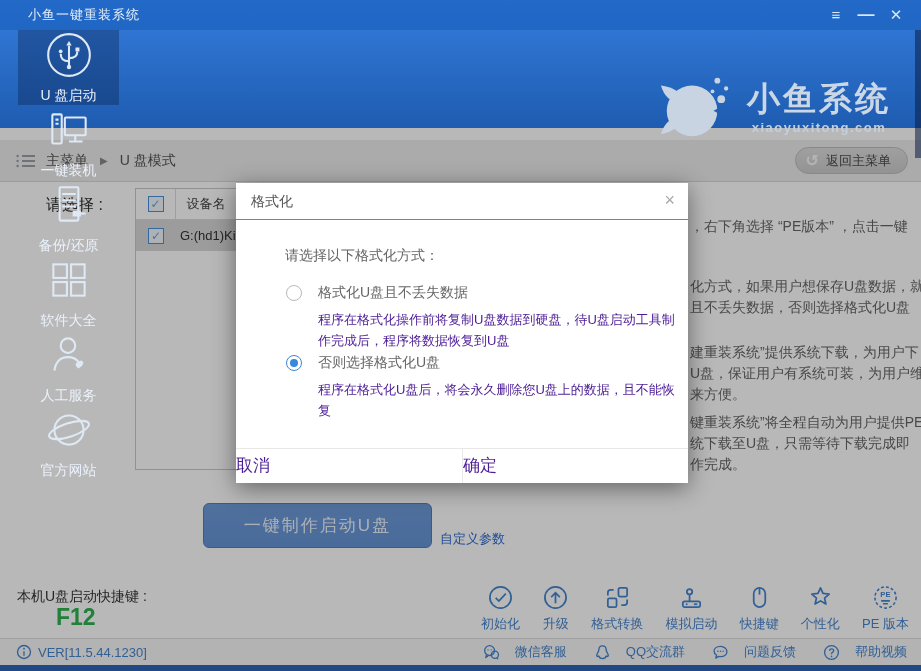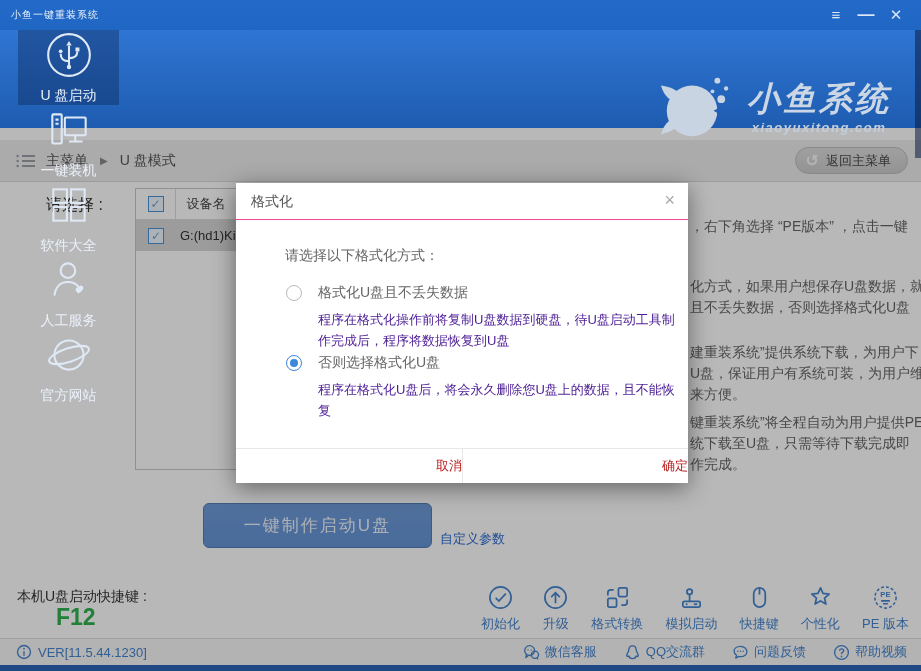--- a/index.html
+++ b/index.html
@@ -3,37 +3,37 @@
 <meta charset="utf-8">
 <style>
   * { margin:0; padding:0; box-sizing:border-box; }
   body { font-family:"Liberation Sans","DejaVu Sans",sans-serif; background:#555; }
   .app { position:relative; width:921px; height:671px; overflow:hidden; background:#fff; }
 
   
   .titlebar { position:absolute; top:0; left:0; width:921px; height:30px;
     background:linear-gradient(180deg,#2369c8,var(--c-titlebar,#2067c4));
     display:flex; align-items:center; z-index:4; }
-  .tb-title { color:#e8f0fb; font-size:10px; padding-left:11px; letter-spacing:1px; }
+  .tb-title { color:#e8f0fb; font-size:13px; padding-left:28px; letter-spacing:1px; }
   .tb-controls { margin-left:auto; display:flex; align-items:center; gap:8px; padding-right:14px; }
   .tb-btn { color:#dce8f7; width:22px; text-align:center; font-size:15px; cursor:pointer; line-height:22px; }
   .tb-btn.mn { font-size:17px; font-weight:bold; }
 
   
   .nav { position:absolute; top:30px; left:0; width:921px; height:98px;
     background:linear-gradient(180deg,var(--c-nav_top,#2f75d3),var(--c-nav_bottom,#1e5cb0)); z-index:4; }
   .nav-items { position:absolute; left:18px; top:0; height:98px; display:flex;flex-direction:column; }
   .nav-item { width:101px; height:98px; display:flex; flex-direction:column; align-items:center;
     justify-content:center; gap:7px; cursor:pointer; color:#dfe9f5; }
   .nav-item.active { background:var(--c-nav_active,rgba(8,30,70,0.35)); }
   .nav-ic svg { display:block; }
   .nav-label { font-size:14px; color:#eaf1fb; }
   .header-edge { position:absolute; right:0; top:0; width:6px; height:128px; background:rgba(9,28,66,0.55); z-index:5; }
 
-  .logo { position:absolute; right:30px; top:40px; display:flex; align-items:center; gap:8px; color:#c9d4e2;font-style:italic; }
+  .logo { position:absolute; right:30px; top:40px; display:flex; align-items:center; gap:8px; color:#c9d4e2; }
   .logo-title { font-size:33px; font-weight:bold; letter-spacing:3px; color:#ccd7e5; }
   .logo-sub { font-size:13px; font-weight:bold; letter-spacing:1.5px; color:#c4cfdd; margin-top:-2px; text-align:center; }
 
   
   .content { position:absolute; top:128px; left:0; width:921px; height:543px; background:#fff; overflow:hidden; z-index:1; }
   .breadcrumb-bar { position:absolute; top:0; left:0; width:921px; height:42px; background:#ededed;
     border-bottom:1px solid #d8d8d8; display:flex; align-items:center;margin-top:12px; }
   .bc-icon { margin-left:16px; display:flex; }
   .bc-home { margin-left:10px; font-size:14px; color:#555; cursor:pointer; }
   .bc-sep { margin:0 12px; font-size:10px; color:#8a8a8a; }
@@ -71,21 +71,21 @@
     color:var(--c-hotkey_green,#2eb350); }
 
   .tools { position:absolute; left:481px; top:456px; width:428px; display:flex; justify-content:space-between; }
   .tool { display:flex; flex-direction:column; align-items:center; gap:4px; color:var(--c-accent_blue,#4585cf); cursor:pointer; }
   .tool-label { font-size:13px; white-space:nowrap; }
 
   .footerbar { position:absolute; left:0; top:510px; width:921px; height:27px; background:#f8f8f8;
     border-top:1px solid #ddd; display:flex; align-items:center; color:var(--c-accent_blue,#4585cf); }
   .ver { display:flex; align-items:center; gap:6px; margin-left:16px; font-size:13px; }
   .flinks { margin-left:auto; margin-right:14px; display:flex; gap:27px; }
-  .flink { display:flex; align-items:center; gap:5px; font-size:13px; cursor:pointer; }
+  .flink { display:flex; align-items:center; gap:15px; font-size:13px; cursor:pointer; }
   .bluestrip { position:absolute; left:0; top:537px; width:921px; height:6px; background:var(--c-bottom_strip,#2b65b8); }
 
   .dim { position:absolute; top:128px; left:0; width:921px; height:543px; background:rgba(0,0,0,0.28); z-index:2; }
 
   
   .modal { position:absolute; left:236px; top:183px; width:452px; height:300px; background:#fff;
     box-shadow:0 5px 22px rgba(0,0,0,0.45); z-index:3; }
   .m-head { position:absolute; top:0; left:0; width:100%; height:37px; border-bottom:1px solid #ec4899; }
   .m-title { position:absolute; left:15px; top:10px; font-size:14px; color:#555; }
   .m-close { position:absolute; right:13px; top:7px; font-size:18px; color:#a8a8a8; cursor:pointer; }
@@ -93,21 +93,21 @@
   .opt { position:absolute; left:50px; width:380px; }
   .opt1 { top:101px; } .opt2 { top:171px; }
   .radio { position:absolute; left:0; top:1px; width:16px; height:16px; border-radius:50%;
     border:1px solid #b9b9b9; background:#fff; cursor:pointer; }
   .radio.checked { border-color:var(--c-radio_blue,#3b87d9); }
   .radio.checked::after { content:""; position:absolute; left:3px; top:3px; width:8px; height:8px;
     border-radius:50%; background:var(--c-radio_blue,#3b87d9); }
   .opt-title { margin-left:32px; font-size:14px; color:#666; }
   .opt-desc { margin-left:32px; margin-top:7px; width:358px; font-size:13px; color:#4c1d95; line-height:21px; }
   .m-foot { position:absolute; left:0; top:265px; width:100%; height:35px; border-top:1px solid #e8e8e8; display:flex; }
-  .m-btn { width:50%; text-align:right; line-height:34px; font-size:13px; color:#b91c1c; cursor:pointer; }
+  .m-btn { width:50%; text-align:left; line-height:34px; font-size:17px; color:#4c1d95; cursor:pointer; }
   .m-btn.ok { border-left:1px solid #e8e8e8; }
 
   svg { display:block; }
 </style>
 </head>
 <body>
 
 <div class="app">
 
   <div class="titlebar">
@@ -139,20 +139,31 @@
       <div class="nav-item">
         <span class="nav-ic">
           <svg width="50" height="50" viewBox="0 0 48 48" fill="none" stroke="#dfe9f5" stroke-width="2">
             <rect x="8" y="9" width="9" height="28" rx="1"></rect>
               <path d="M11 14h3M11 18h3"></path>
             <rect x="20" y="12" width="20" height="17" rx="1"></rect>
               <path d="M30 29v5M24 35h13"></path>
           </svg>
         </span>
         <span class="nav-label">一键装机</span>
+      </div>
+      <div class="nav-item">
+        <span class="nav-ic">
+          <svg width="50" height="50" viewBox="0 0 48 48" fill="none" stroke="#dfe9f5" stroke-width="2">
+            <rect x="15" y="7" width="18" height="32" rx="1"></rect>
+              <path d="M17.5 13.5h13M17.5 19.5h13M17.5 25.5h13"></path>
+            <rect x="27.5" y="29.5" width="8" height="5.5" fill="#dfe9f5" stroke="none"></rect>
+              <path d="M35.5 32.2h4.5"></path>
+          </svg>
+        </span>
+        <span class="nav-label">备份/还原</span>
       </div>
       <div class="nav-item">
         <span class="nav-ic">
           <svg width="50" height="50" viewBox="0 0 48 48" fill="none" stroke="#dfe9f5" stroke-width="2">
             <rect x="9" y="9" width="13" height="13"></rect>
               <rect x="26" y="9" width="13" height="13"></rect>
             <rect x="9" y="26" width="13" height="13"></rect>
               <rect x="26" y="26" width="13" height="13"></rect>
           </svg>
         </span>

